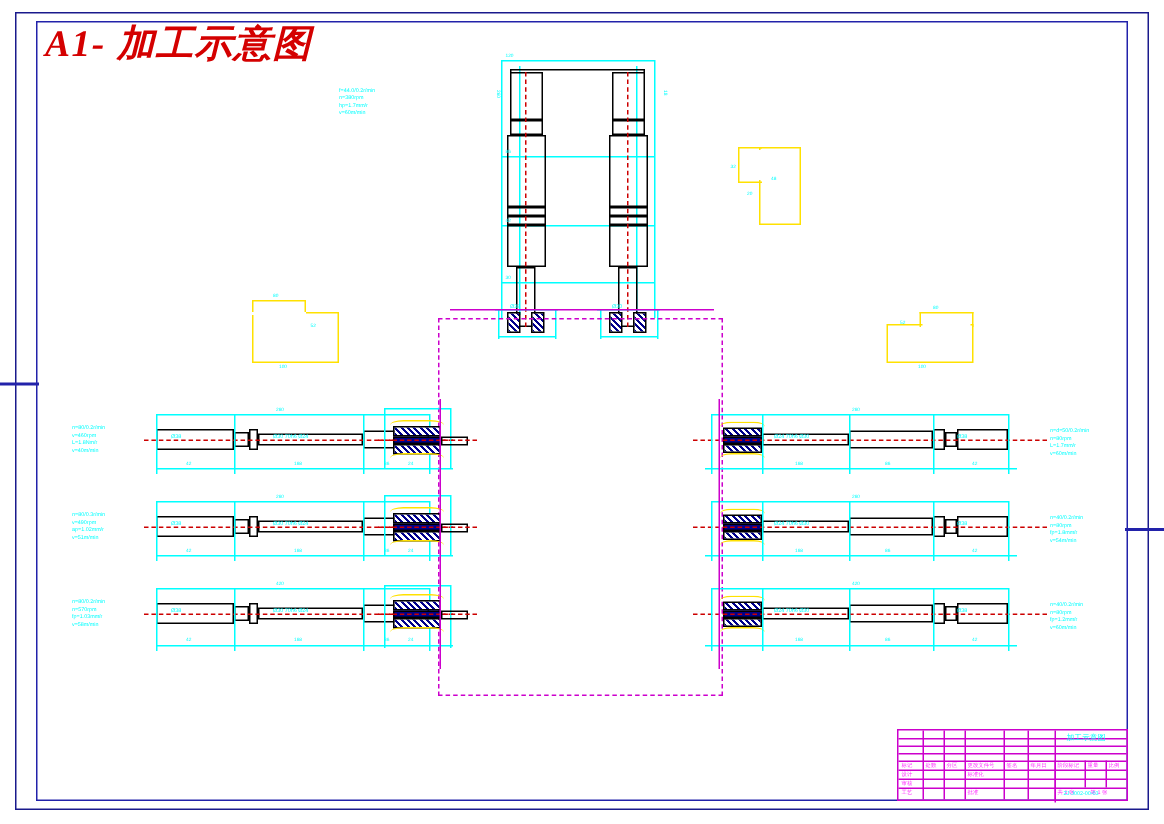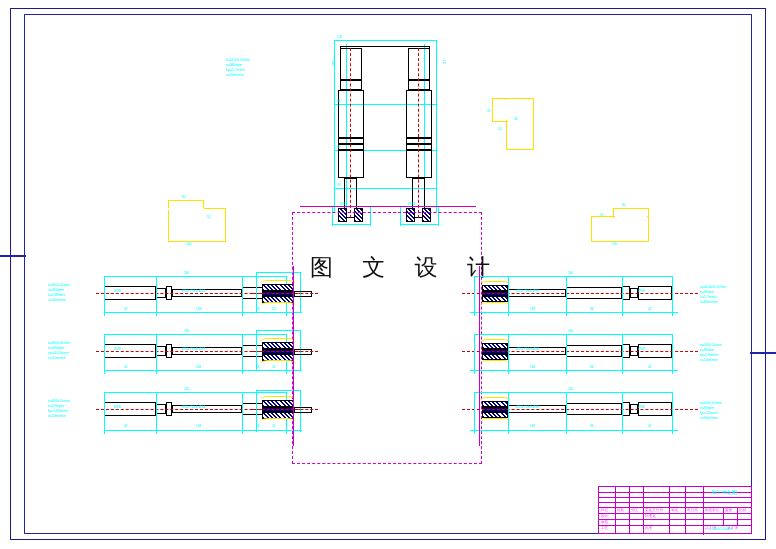--- a/index.html
+++ b/index.html
@@ -59,20 +59,21 @@
 </head>
 <body>
 
 <div id="stage">
 
   <div class="abs frame-outer"></div>
   <div class="abs frame-inner"></div>
   <div class="abs centermark cm-left"></div>
   <div class="abs centermark cm-right"></div>
 
+  <div class="abs sheet-title">A1- 加工示意图</div>
 
   <div>
 
     <div class="ln v" style="left:334px;top:40px;height:172px;"></div>
     <div class="ln v" style="left:436px;top:40px;height:172px;"></div>
     <div class="ln h" style="left:334px;top:40px;width:102px;"></div>
     <div class="ln h" style="left:334px;top:104px;width:102px;"></div>
     <div class="ln h" style="left:334px;top:150px;width:102px;"></div>
     <div class="ln h" style="left:334px;top:188px;width:102px;"></div>
     <div class="ln v" style="left:346px;top:44px;height:166px;"></div>
@@ -122,21 +123,20 @@
   </div>
 
   <div class="note" style="left:226px;top:58px;">f=44.0/0.2r/min
 n=380rpm
 hp=1.7mm/r
 v=60m/min</div>
 
   <div class="mag" style="left:292px;top:212px;width:190px;height:252px;"></div>
   <div class="magl" style="left:300px;top:206px;width:176px;height:1px;"></div>
 
-  <div class="abs watermark">图 文 设 计</div>
 
   <div>
     <div class="yel" style="left:168px;top:208px;width:58px;height:34px;"></div>
     <div class="yel" style="left:168px;top:200px;width:36px;height:10px;border-bottom:none;"></div>
     <div class="abs" style="left:168px;top:208px;width:36px;height:2px;background:#fff;"></div>
     <div class="dim" style="left:182px;top:196px;">80</div>
     <div class="dim" style="left:207px;top:216px;">52</div>
     <div class="dim" style="left:186px;top:243px;">100</div>
   </div>
 

